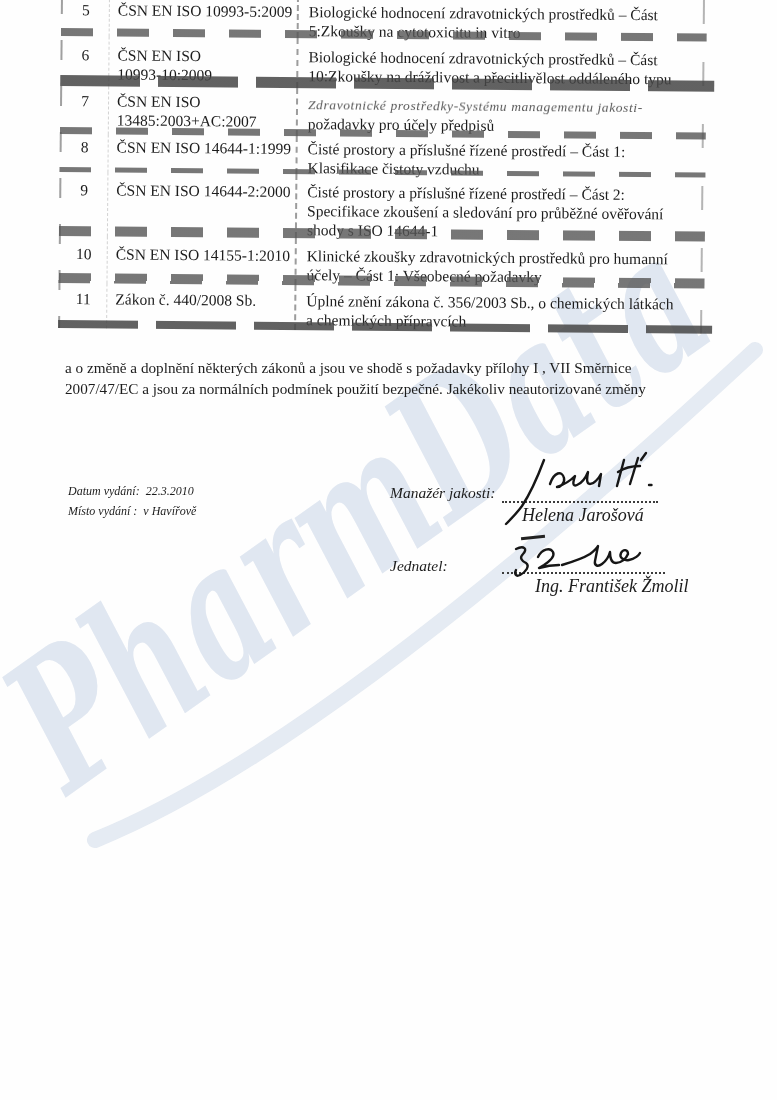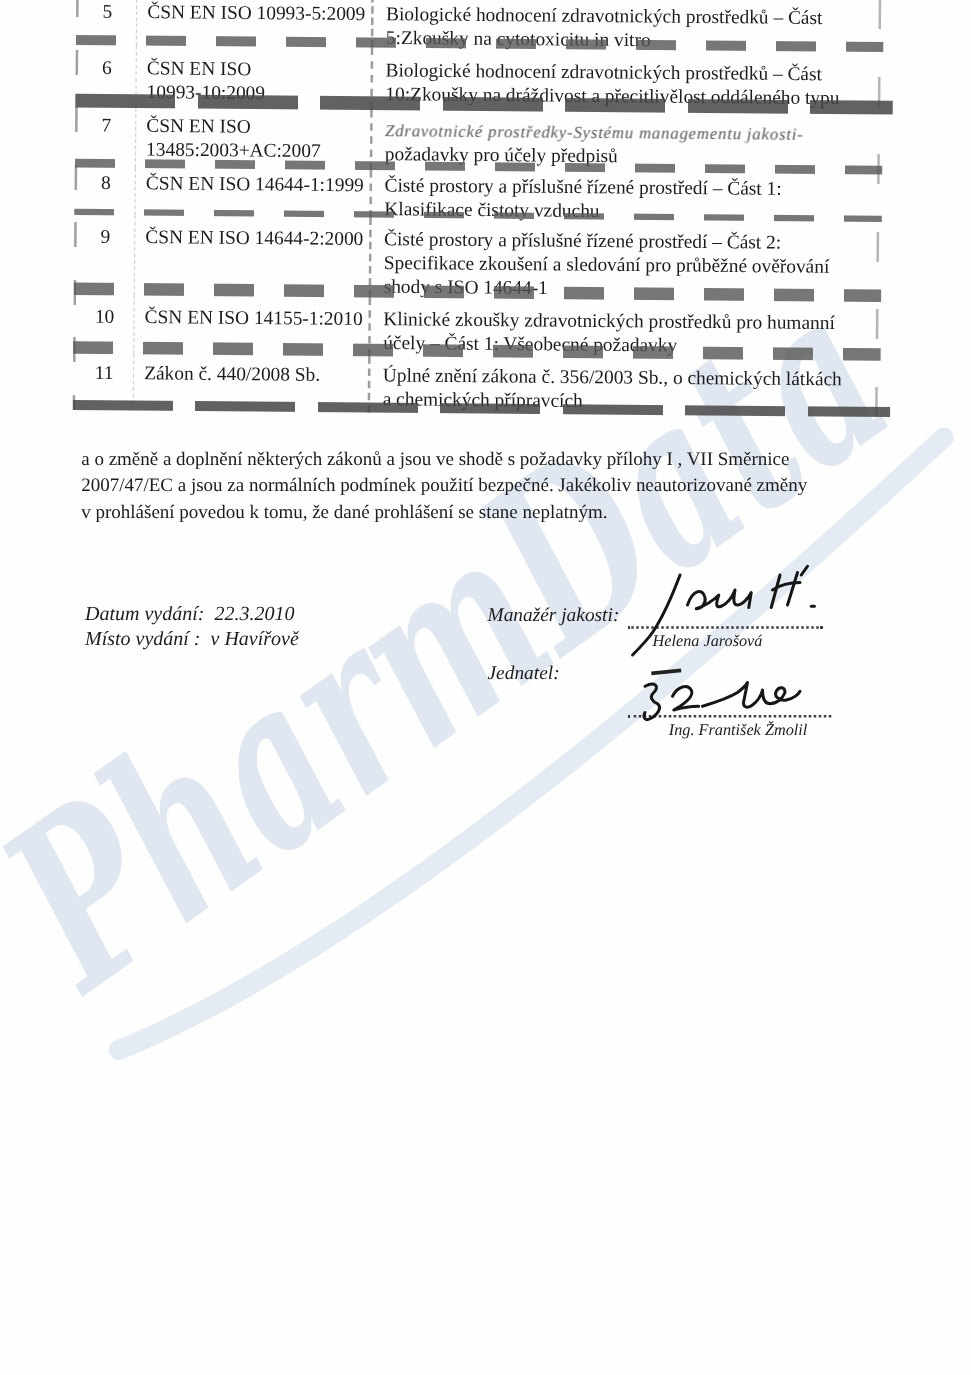--- a/index.html
+++ b/index.html
@@ -50,26 +50,26 @@
   .faded {
     font-size:13.5px; font-style:italic; letter-spacing:.6px;
     color:#2e2e2e; opacity:.8; filter:blur(.35px); padding-top:2px;
   }
 
   
   .declaration { position:absolute; left:65px; top:358px; z-index:1; font-size:15.2px; line-height:20.8px; }
   .declaration div { white-space:pre; }
 
   
-  .issue { position:absolute; left:68px; top:482px; z-index:1; font-style:italic; font-size:16px; line-height:19.5px; }
+  .issue { position:absolute; left:68px; top:482px; z-index:1; font-style:italic; font-size:12px; line-height:19.5px; }
   .issue div { white-space:pre; }
 
   
   .sig-label { position:absolute; z-index:1; font-style:italic; font-size:15.5px; white-space:nowrap; }
-  .sig-name  { position:absolute; z-index:2; font-style:italic; font-size:13px; white-space:nowrap; }
+  .sig-name  { position:absolute; z-index:2; font-style:italic; font-size:18px; white-space:nowrap; }
   .dotline   { position:absolute; z-index:1; height:0; border-bottom:2px dotted #3c3c3c; }
   .sig-svg   { position:absolute; z-index:2; }
   .sig-dash  { position:absolute; z-index:2; left:521px; top:536px; width:24px; height:0;
                border-top:3px solid #222; transform:rotate(-6deg); }
 </style>
 </head>
 <body>
 
 <div class="page">
 
@@ -166,21 +166,20 @@
         <div>Úplné znění zákona č. 356/2003 Sb., o chemických látkách</div>
         <div>a chemických přípravcích</div>
       </div>
       <div class="sep sep-wide"></div>
     </div>
   </div>
 
   <div class="declaration">
     <div>a o změně a doplnění některých zákonů a jsou ve shodě s požadavky přílohy I , VII Směrnice</div>
     <div>2007/47/EC a jsou za normálních podmínek použití bezpečné. Jakékoliv neautorizované změny</div>
-    <div>v prohlášení povedou k tomu, že dané prohlášení se stane neplatným.</div>
   </div>
 
   <div class="issue">
     <div>Datum vydání:  22.3.2010</div>
     <div>Místo vydání :  v Havířově</div>
   </div>
 
   <div class="sig-label" style="left:390px; top:484px;font-style:italic;">Manažér jakosti:</div>
   <svg class="sig-svg" style="left:500px; top:450px;" width="160" height="78" viewBox="0 0 160 78" xmlns="http://www.w3.org/2000/svg">
     <g stroke="#161616" stroke-width="2.4" fill="none" stroke-linecap="round" stroke-linejoin="round">
@@ -191,21 +190,21 @@
       <path d="M118 22 C124 18 132 16 140 16"></path>
       <path d="M141 10 L146 3"></path>
       <path d="M149 35 l2.5 0"></path>
     </g>
   </svg>
   <div class="dotline" style="left:502px; top:501px; width:156px;"></div>
   <div class="sig-name" style="left:522px; top:505px;">Helena Jarošová</div>
 
   <div class="sig-dash"></div>
 
-  <div class="sig-label" style="left:390px; top:530px;text-align:center;">Jednatel:</div>
+  <div class="sig-label" style="left:390px; top:557px;text-align:center;">Jednatel:</div>
   <svg class="sig-svg" style="left:502px; top:541px;" width="165" height="40" viewBox="0 0 165 40" xmlns="http://www.w3.org/2000/svg">
     <g stroke="#161616" stroke-width="2.4" fill="none" stroke-linecap="round" stroke-linejoin="round">
       <path d="M14 8 C22 4 26 8 21 13 C17 17 20 20 24 22 C28 25 24 31 18 34 C14 36 12 33 14 29"></path>
       <path d="M36 16 C40 8 48 6 51 11 C53 15 48 20 42 24 L37 27 C44 25 52 24 57 24"></path>
       <path d="M60 24 C70 21 80 18 88 13 C92 10 95 7 96 5 L93 20 C92 25 96 26 100 23 C104 20 107 15 108 11 C108 17 109 22 114 22 C119 22 124 18 126 13 C126 8 121 8 119 12 C117 16 121 20 127 19 C133 18 137 14 138 12"></path>
     </g>
   </svg>
   <div class="dotline" style="left:502px; top:572px; width:163px;"></div>
   <div class="sig-name" style="left:513px; top:576px;margin-left:22px;">Ing. František Žmolil</div>
 

